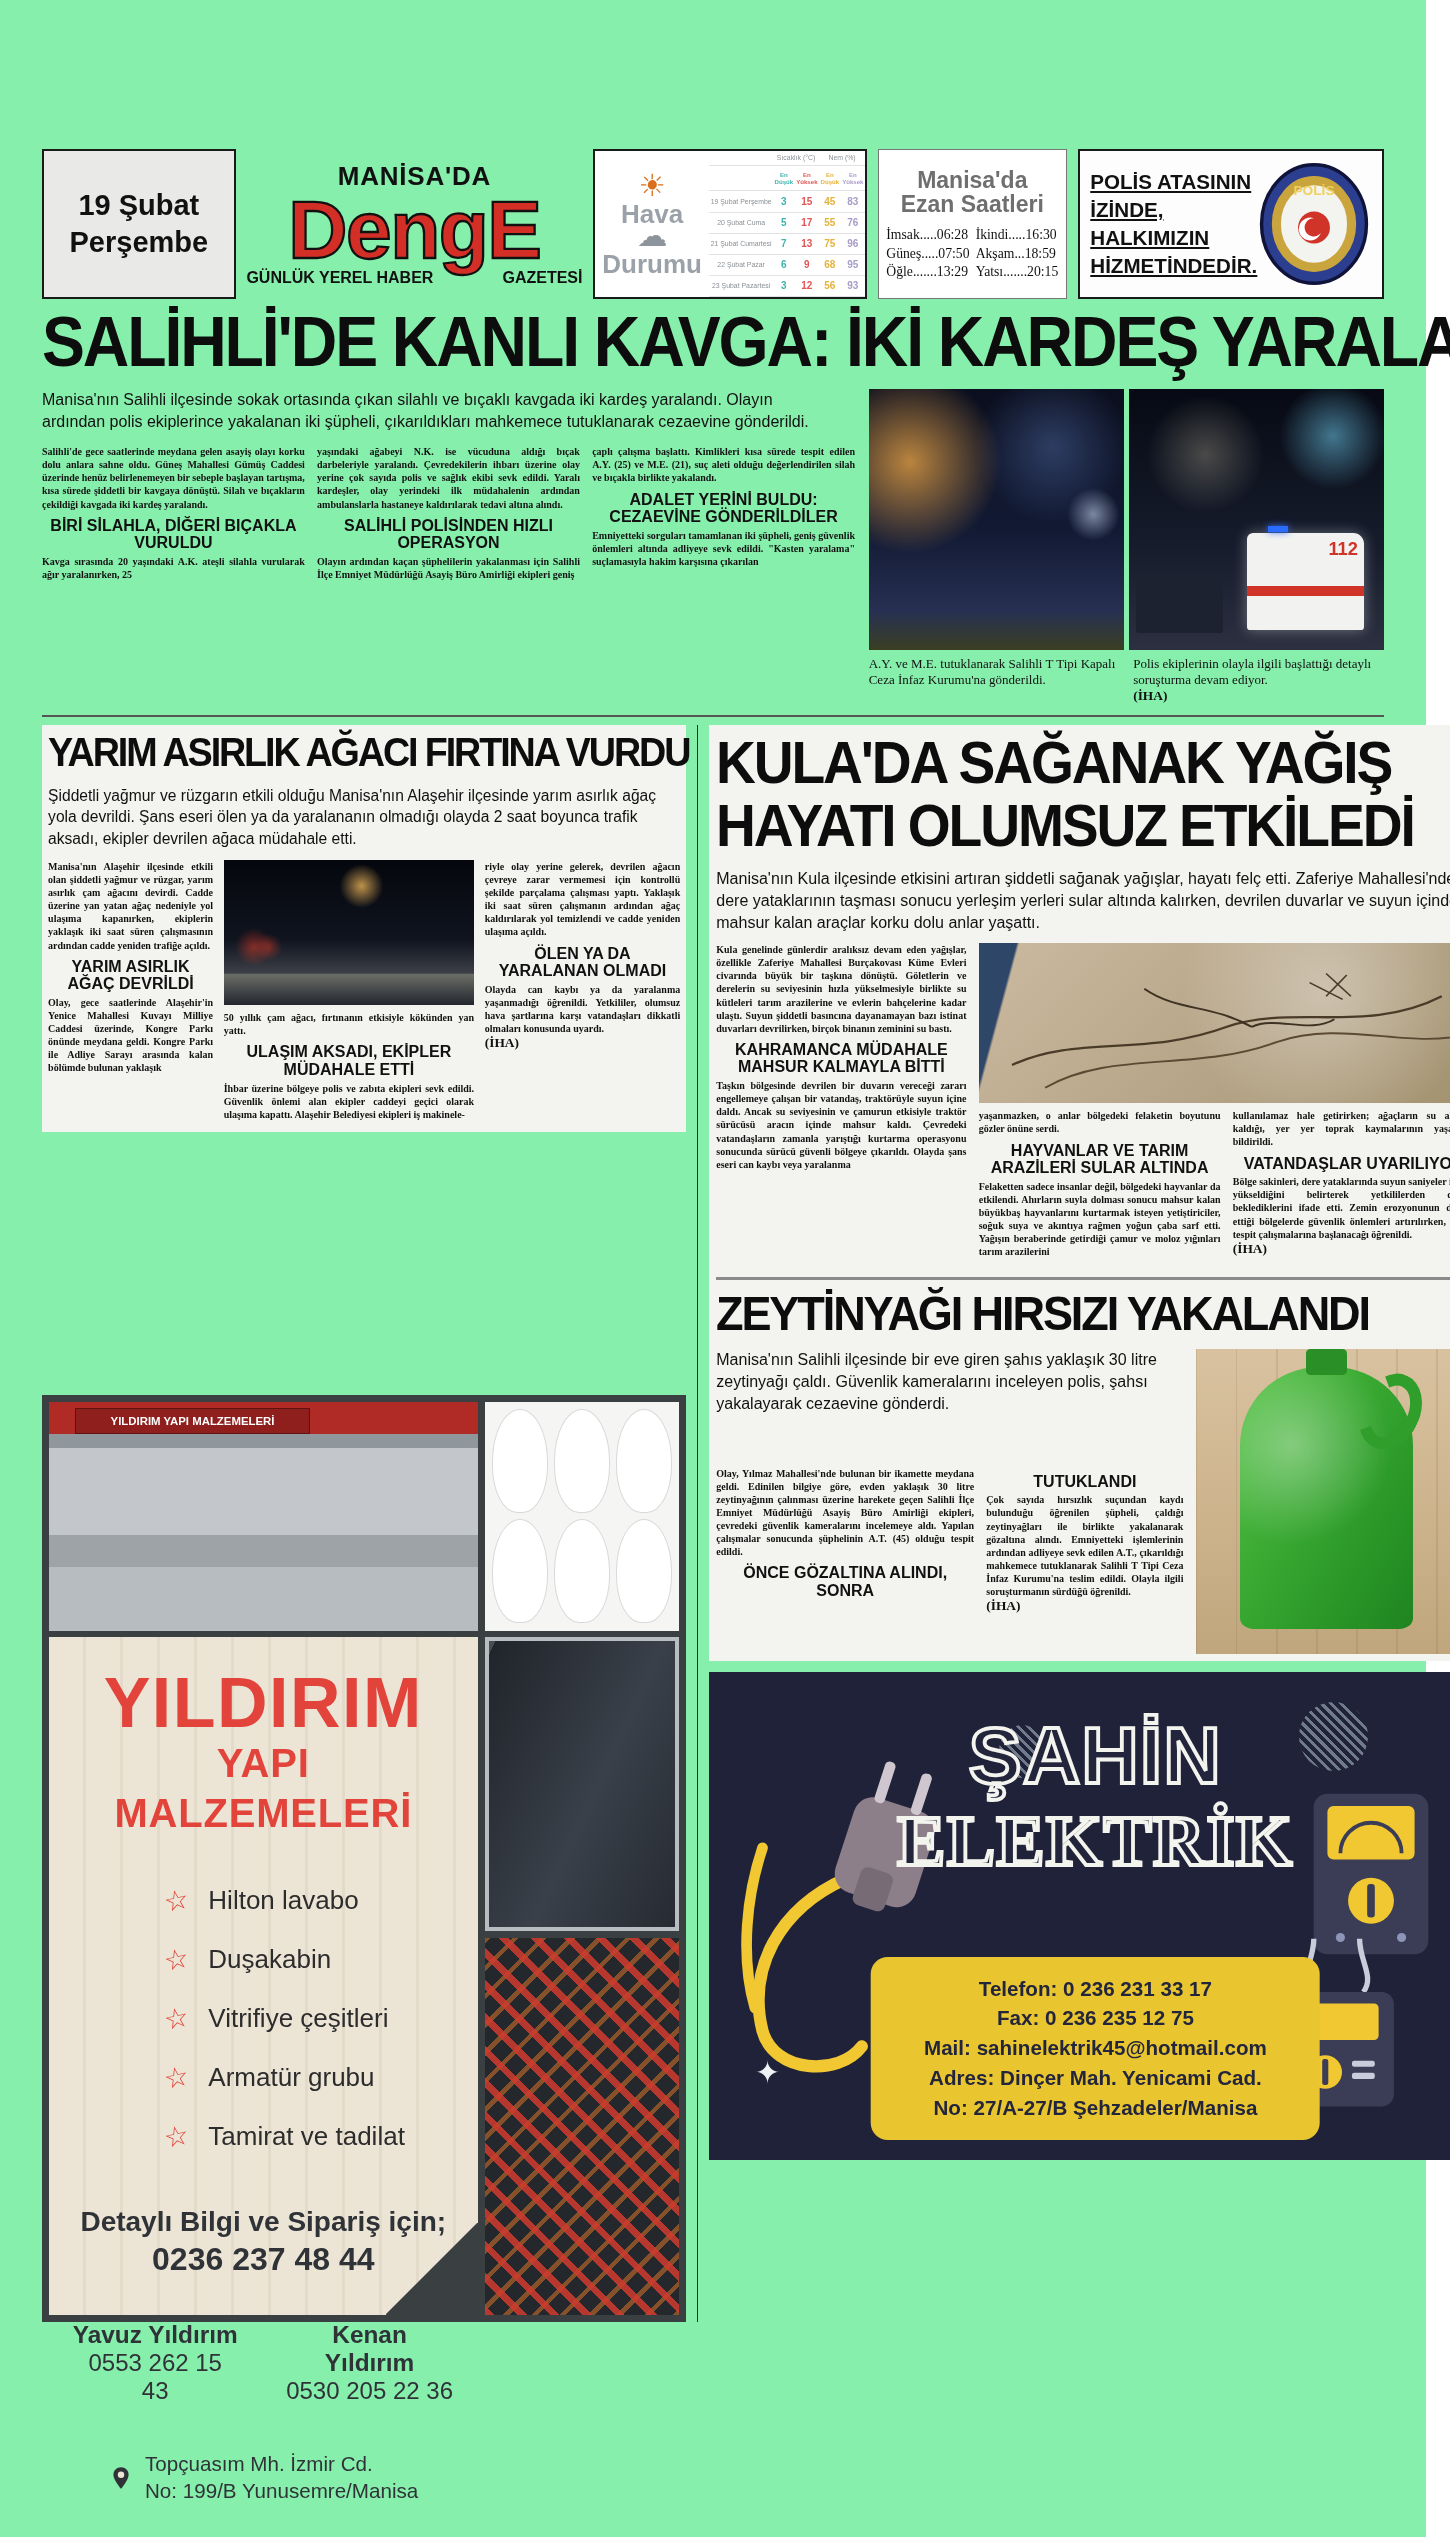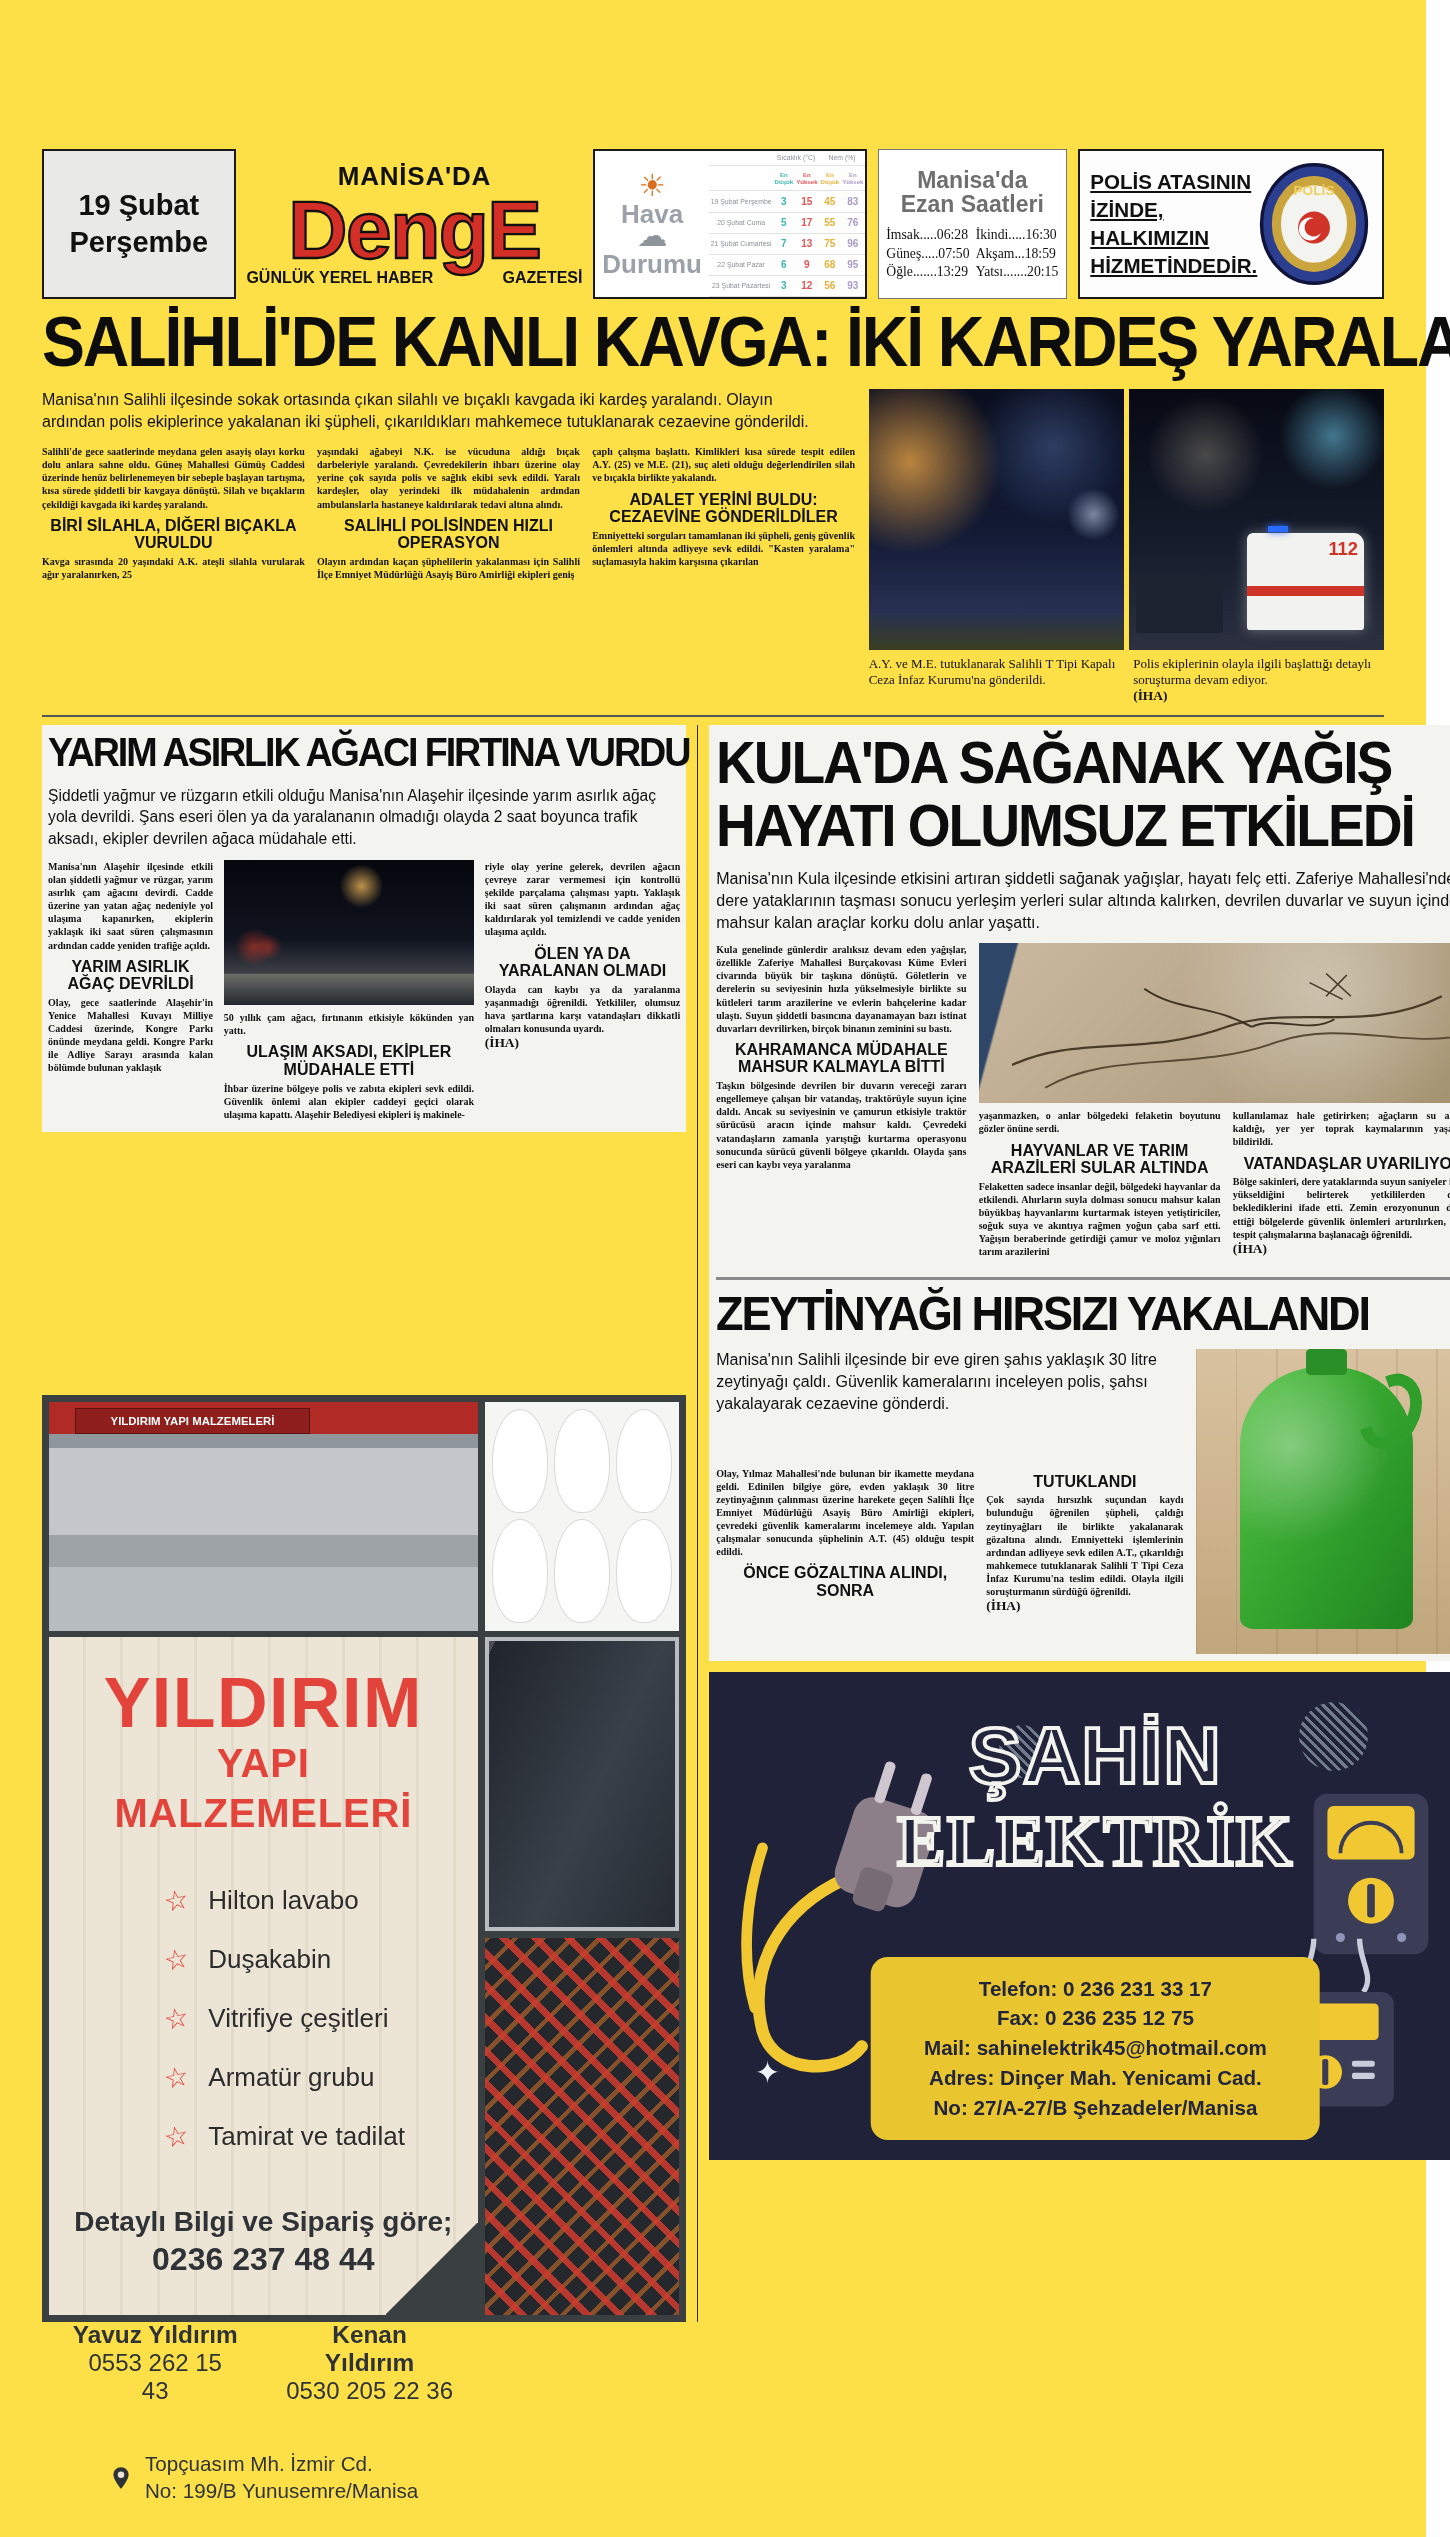--- a/index.html
+++ b/index.html
@@ -1,18 +1,18 @@
 <!DOCTYPE html>
 <html style="font-size:12.2px"><head>
 <meta charset="utf-8">
 <style>
   * { margin:0; padding:0; box-sizing:border-box; }
   html,body { background:#ffffff; }
   body { width:1450px; min-height:2538px; font-family:"Liberation Serif", serif; color:#111; }
-  .page { width:1426px; min-height:2538px; padding:149px 42px 30.5px 42px; background:#fde047; }
+  .page { width:1426px; min-height:2538px; padding:149px 42px 30.5px 42px; background:#86efac; }
 
   
   .masthead { display:flex; gap:10.7px; height:150px; align-items:stretch; }
   .date-box { width:267px; background:#e9e9e7; border:2.3px solid #1a1a1a; display:flex; flex-direction:column; justify-content:center; align-items:center; gap:4.6px; }
   .date-box span { font-family:"Liberation Sans",sans-serif; font-weight:bold; font-size:29px; }
   .logo-box { width:466px; display:flex; flex-direction:column; align-items:center; justify-content:center; }
   .logo-top { font-family:"Liberation Sans",sans-serif; font-weight:bold; font-size:26px; letter-spacing:0.8px; }
   .logo-main { font-family:"Liberation Sans",sans-serif; font-weight:bold; font-size:82px; line-height:0.92; color:#d32f27; -webkit-text-stroke:2.3px #111; letter-spacing:-1.5px; }
   .logo-sub { width:100%; display:flex; justify-content:space-between; font-family:"Liberation Sans",sans-serif; font-weight:bold; font-size:16px; margin-top:1.5px; }
   .weather-box { width:321px; border:2.3px solid #1a1a1a; background:#fff; display:flex; }
@@ -390,21 +390,21 @@
             <div class="yl-item">
                 <span class="yl-star">☆</span>
                 <span>Armatür grubu</span>
               </div>
             <div class="yl-item">
                 <span class="yl-star">☆</span>
                 <span>Tamirat ve tadilat</span>
               </div>
           </div>
           <div class="yl-contact">
-            <div class="c1">Detaylı Bilgi ve Sipariş göre;</div>
+            <div class="c1">Detaylı Bilgi ve Sipariş için;</div>
             <div class="c2">0236 237 48 44</div>
           </div>
           <div class="yl-people">
             <div>
               <div class="name">Yavuz Yıldırım</div>
               <div class="tel">0553 262 15 43</div>
             </div>
             <div>
               <div class="name">Kenan Yıldırım</div>
               <div class="tel">0530 205 22 36</div>

